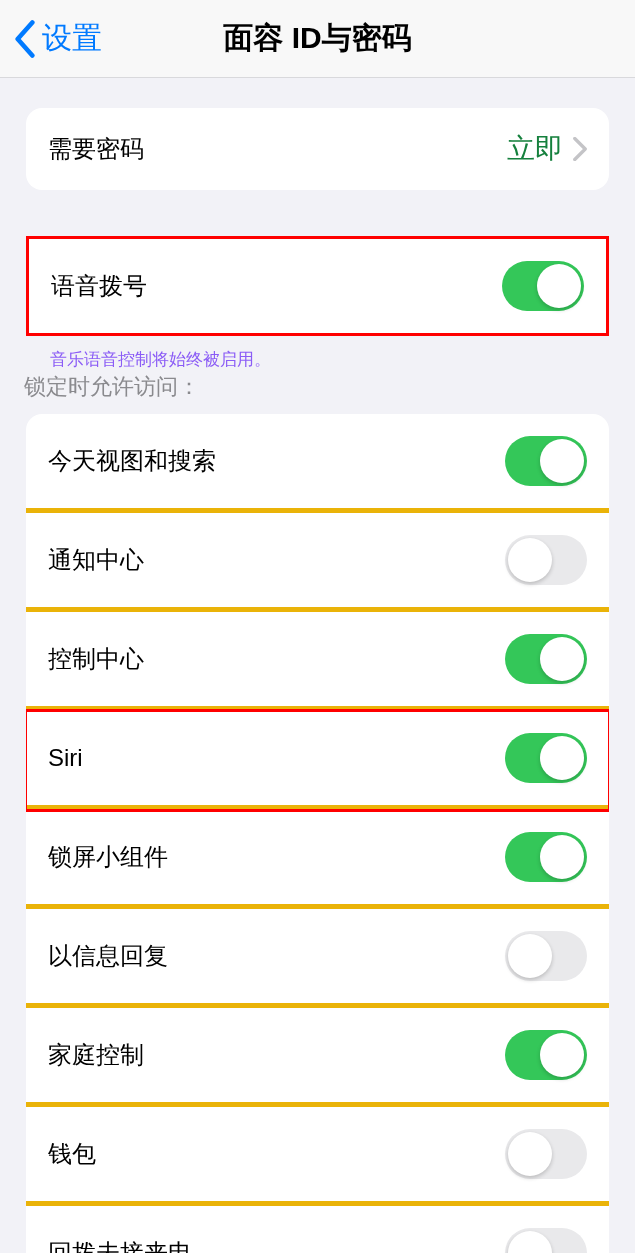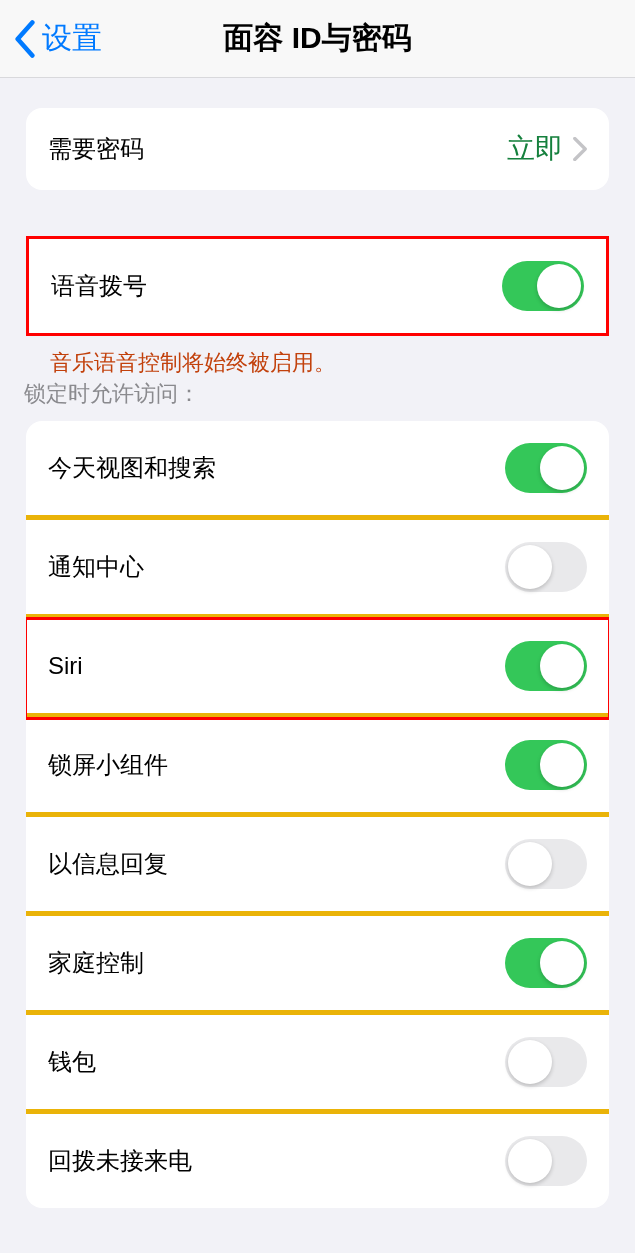--- a/index.html
+++ b/index.html
@@ -108,22 +108,22 @@
       background: #fff;
       box-shadow: 0 2px 4px rgba(0,0,0,0.2);
     }
     .toggle.on .toggle-knob {
       right: 3px;
     }
     .toggle.off .toggle-knob {
       left: 3px;
     }
     .footer-text {
-      font-size: 22px;
-      color: #c2410c;
+      font-size: 17px;
+      color: #8b5cf6;
       padding: 12px 24px 0 24px;
       line-height: 1.4;
     }
     .section-header {
       font-size: 22px;
       color: #8a8a8e;
       padding: 0 24px 12px 24px;
     }
     .highlight-box {
       border: 3px solid #ff0000;
@@ -189,20 +189,26 @@
           <div class="toggle on">
             <div class="toggle-knob"></div>
           </div>
         </div>
         <div class="row">
           <span class="row-label">通知中心</span>
           <div class="toggle off">
             <div class="toggle-knob"></div>
           </div>
         </div>
+        <div class="row">
+          <span class="row-label">控制中心</span>
+          <div class="toggle on">
+            <div class="toggle-knob"></div>
+          </div>
+        </div>
         <div class="row highlight-row">
           <span class="row-label">Siri</span>
           <div class="toggle on">
             <div class="toggle-knob"></div>
           </div>
         </div>
         <div class="row">
           <span class="row-label">锁屏小组件</span>
           <div class="toggle on">
             <div class="toggle-knob"></div>

